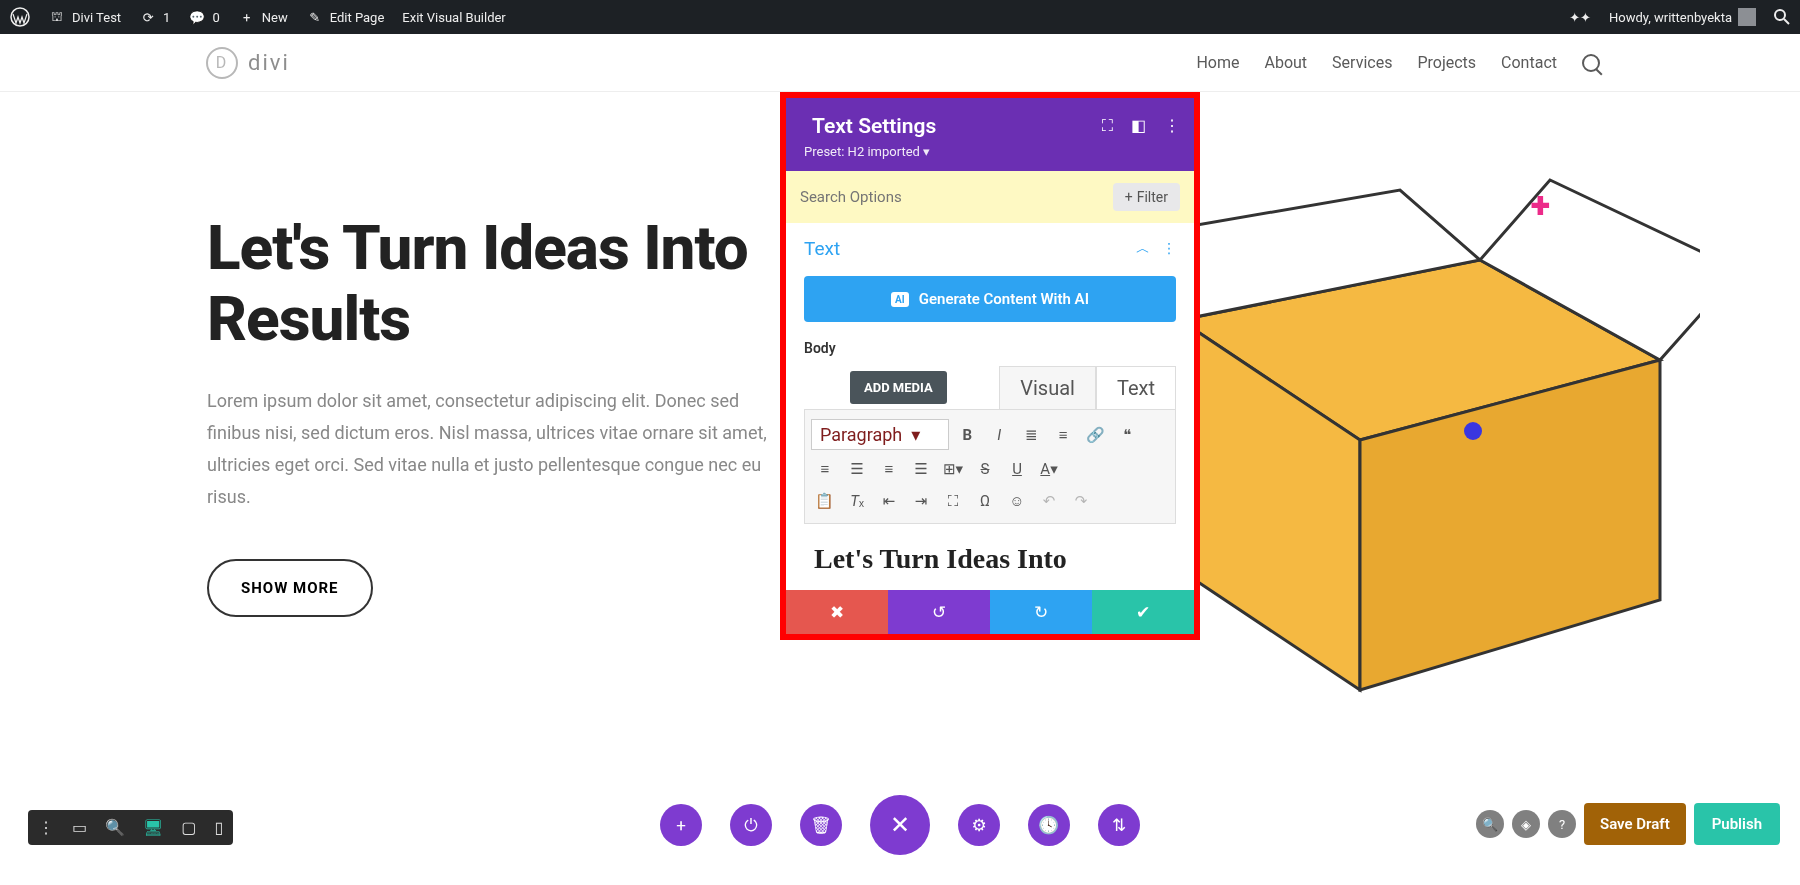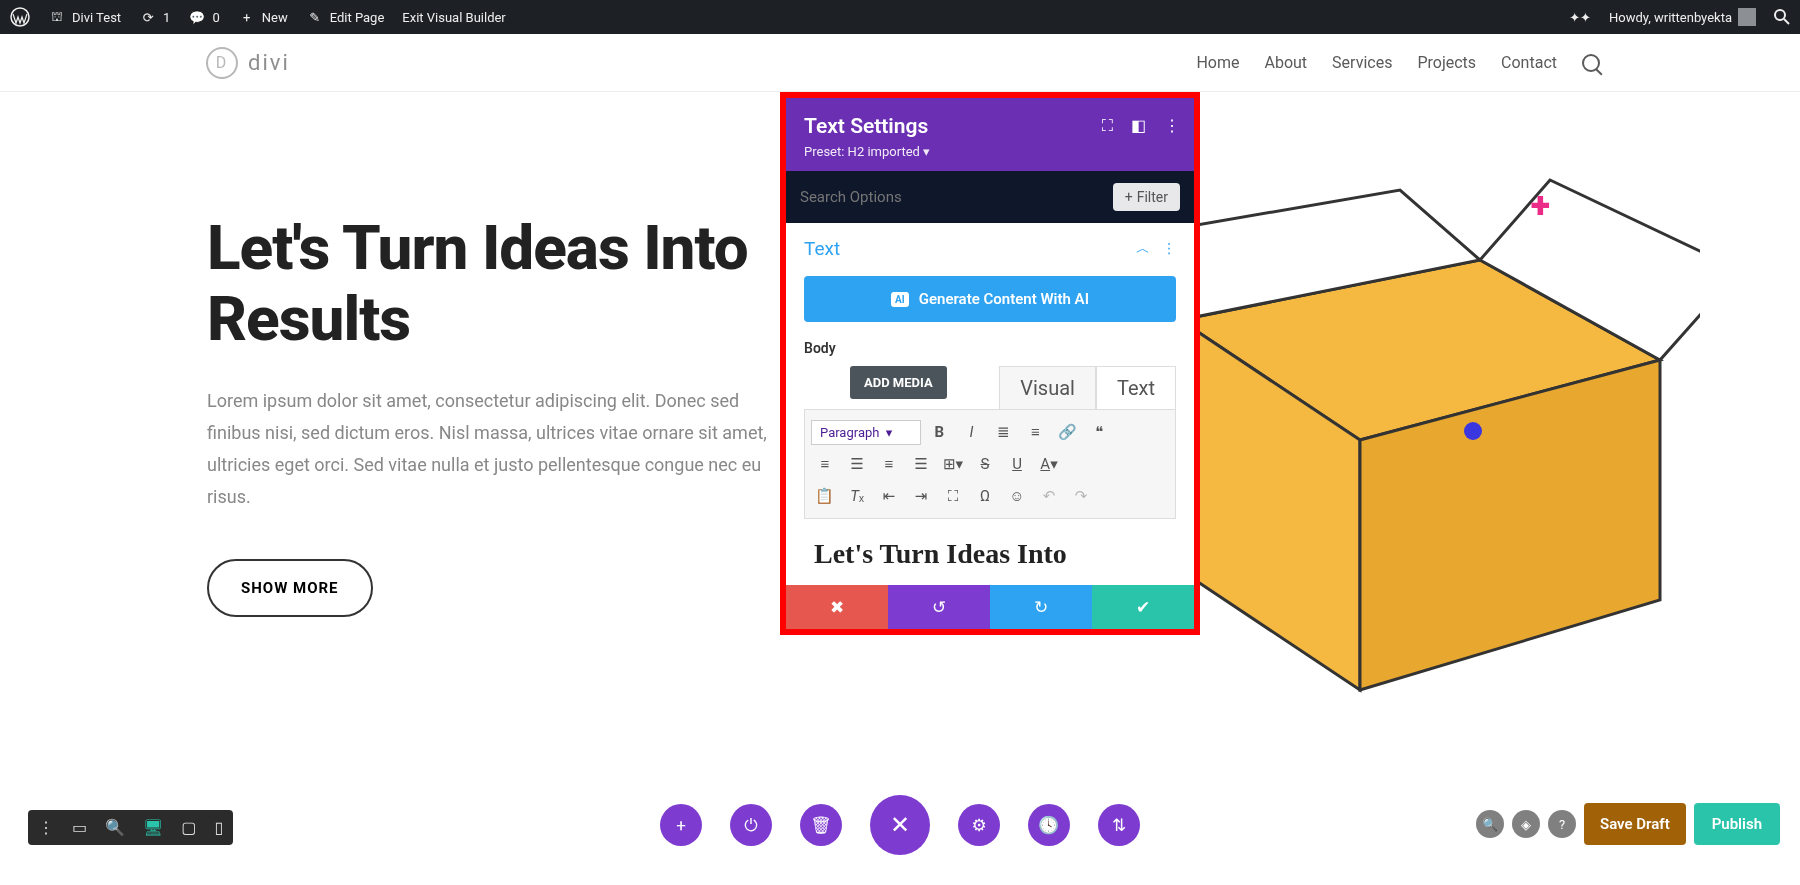--- a/index.html
+++ b/index.html
@@ -28,43 +28,43 @@
 .hero-btn { display: inline-block; margin-top: 46px; padding: 18px 32px; border: 2px solid #333; border-radius: 36px; font-size: 15px; font-weight: 700; letter-spacing: 1px; cursor: pointer; }
 
 
 .box-illustration { position: absolute; right: 100px; top: 140px; width: 600px; height: 600px; z-index: -1; }
 .plus-icon { position: absolute; right: 250px; top: 185px; color: #ec2b89; font-size: 36px; font-weight: 900; }
 .blue-dot { position: absolute; right: 318px; top: 422px; width: 18px; height: 18px; background: #3a36e0; border-radius: 50%; }
 
 
 .panel-wrap { position: absolute; left: 780px; top: 92px; width: 420px; border: 6px solid #ff0000; background: #fff; }
 .panel-header { background: #6b2fb3; color: #fff; padding: 16px 18px 12px; position: relative; }
-.panel-title { font-size: 21px; font-weight: 600; }
+.panel-title { font-size: 21px; font-weight: 600; margin-left: 8px; }
 .panel-preset { font-size: 13px; margin-top: 6px; opacity: 0.9; }
 .panel-header-icons { position: absolute; right: 14px; top: 18px; display: flex; gap: 18px; font-size: 16px; }
 .panel-tabs { display: flex; background: #8140d6; color: #fff; font-size: 15px; }
 .panel-tab { flex: 1; text-align: center; padding: 13px 0; cursor: pointer; }
 .panel-tab.active { background: #6b2fb3; }
-.panel-search { padding: 12px 14px; display: flex; align-items: center; gap: 10px; background: #0f172a; }
+.panel-search { padding: 12px 14px; display: flex; align-items: center; gap: 10px; background: #fef9c3; }
 .panel-search input { flex: 1; border: none; background: transparent; font-size: 15px; color: #888; outline: none; }
 .filter-btn { background: #e8e8ea; padding: 6px 12px; border-radius: 4px; font-size: 14px; color: #555; display: flex; align-items: center; gap: 4px; cursor: pointer; }
 .panel-section { padding: 14px 18px; }
 .section-title { color: #2ea3f2; font-size: 19px; display: flex; justify-content: space-between; align-items: center; }
 .section-title-icons { display: flex; gap: 12px; color: #2ea3f2; font-size: 14px; }
 .ai-btn { background: #2ea3f2; color: #fff; padding: 14px; text-align: center; border-radius: 4px; font-size: 15px; font-weight: 600; margin-top: 16px; cursor: pointer; display: flex; align-items: center; justify-content: center; gap: 10px; }
 .ai-badge { background: #fff; color: #2ea3f2; font-size: 10px; font-weight: 700; padding: 2px 4px; border-radius: 3px; }
 .body-label { font-size: 14px; font-weight: 600; color: #333; margin-top: 18px; }
-.media-row { display: flex; justify-content: space-between; align-items: flex-start; margin-top: 10px; padding-left: 46px; }
+.media-row { display: flex; justify-content: space-between; align-items: center; margin-top: 10px; padding-left: 46px; }
 .add-media { background: #4a545a; color: #fff; padding: 9px 14px; font-size: 13px; font-weight: 700; border-radius: 3px; cursor: pointer; }
 .editor-tabs { display: flex; }
 .editor-tab { padding: 9px 20px; font-size: 20px; border: 1px solid #ddd; border-bottom: none; cursor: pointer; color: #555; }
 .editor-tab.active { background: #f6f6f6; }
 .toolbar { border: 1px solid #ddd; background: #f6f6f6; padding: 6px; }
 .toolbar-row { display: flex; align-items: center; gap: 4px; padding: 3px 0; flex-wrap: wrap; }
-.format-select { border: 1px solid #ccc; padding: 4px 28px 4px 8px; font-size: 13px; background: #fff; color: #4c1d95; position: relative; }
+.format-select { border: 1px solid #ccc; padding: 4px 28px 4px 8px; font-size: 18px; background: #fff; color: #7f1d1d; position: relative; }
 .tb-btn { width: 28px; height: 26px; display: flex; align-items: center; justify-content: center; cursor: pointer; color: #555; font-size: 15px; border-radius: 2px; }
 .tb-btn.disabled { opacity: 0.4; }
 .editor-content { padding: 18px 10px 0; font-family: Georgia, serif; font-size: 28px; font-weight: 700; color: #222; line-height: 1.2; }
 .panel-footer { display: flex; height: 44px; }
 .footer-btn { flex: 1; display: flex; align-items: center; justify-content: center; color: #fff; font-size: 17px; cursor: pointer; }
 .fb-red { background: #e5574f; }
 .fb-purple { background: #7e3bd0; }
 .fb-blue { background: #2ea3f2; }
 .fb-green { background: #29c4a9; }
 

